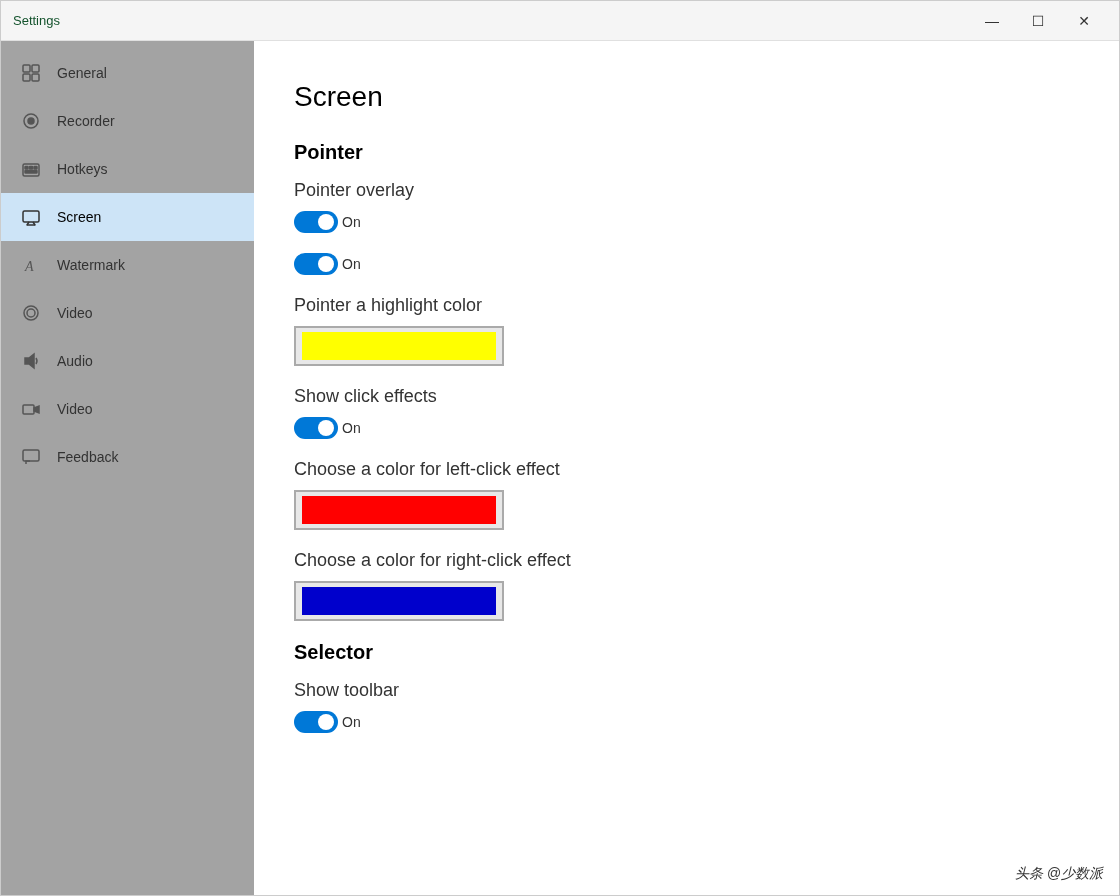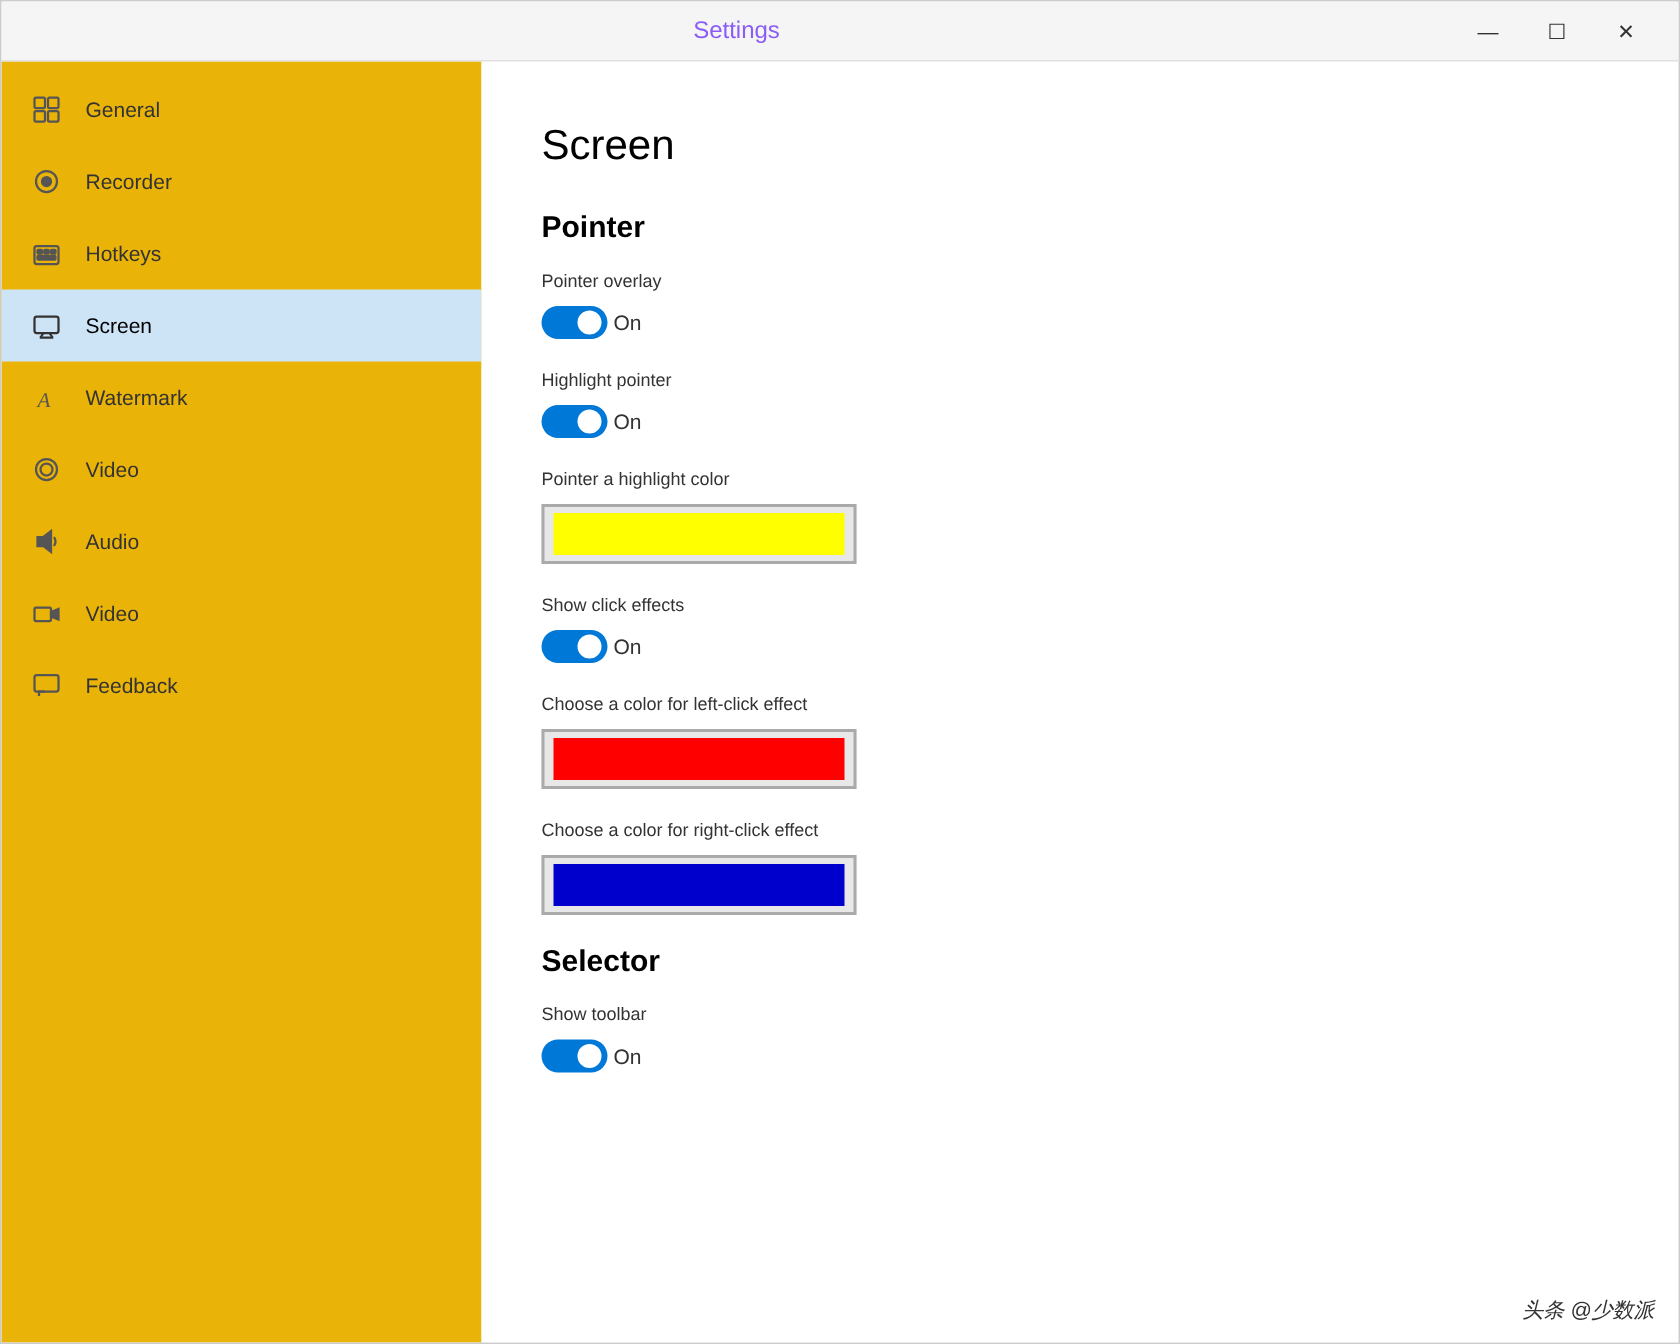--- a/index.html
+++ b/index.html
@@ -26,24 +26,23 @@
       background: #f5f5f5;
       height: 40px;
       display: flex;
       align-items: center;
       padding: 0 12px;
       border-bottom: 1px solid #e0e0e0;
       flex-shrink: 0;
     }
 
     .title-bar-title {
-      font-size: 16px;
-      color: #8b5cf6;
+      font-size: 13px;
+      color: #14532d;
       flex: 1;
-      text-align: center;
     }
 
     .title-bar-controls {
       display: flex;
       gap: 0;
     }
 
     .title-bar-btn {
       width: 46px;
       height: 32px;
@@ -58,22 +57,22 @@
     }
 
     .content-area {
       display: flex;
       flex: 1;
       overflow: hidden;
     }
 
     
     .sidebar {
-      width: 320px;
-      background: #eab308;
+      width: 253px;
+      background: #a3a3a3;
       flex-shrink: 0;
       padding-top: 8px;
       overflow-y: auto;
     }
 
     .sidebar-item {
       display: flex;
       align-items: center;
       padding: 14px 20px;
       cursor: pointer;
@@ -114,21 +113,21 @@
     }
 
     .section-title {
       font-size: 20px;
       font-weight: 600;
       color: #000;
       margin-bottom: 16px;
     }
 
     .setting-label {
-      font-size: 12px;
+      font-size: 18px;
       color: #333;
       margin-bottom: 10px;
     }
 
     .setting-row {
       display: flex;
       align-items: center;
       gap: 4px;
       margin-bottom: 20px;
     }
@@ -323,21 +322,20 @@
         <div class="section-title">Pointer</div>
 
         <div class="setting-label">Pointer overlay</div>
         <div class="setting-row">
           <div class="toggle">
             <div class="toggle-knob"></div>
           </div>
           <span class="toggle-label">On</span>
         </div>
 
-        <div class="setting-label">Highlight pointer</div>
         <div class="setting-row">
           <div class="toggle">
             <div class="toggle-knob"></div>
           </div>
           <span class="toggle-label">On</span>
         </div>
 
         <div class="setting-label">Pointer a highlight color</div>
         <div class="color-picker-btn">
           <div class="color-swatch" style="background:#ffff00;"></div>

